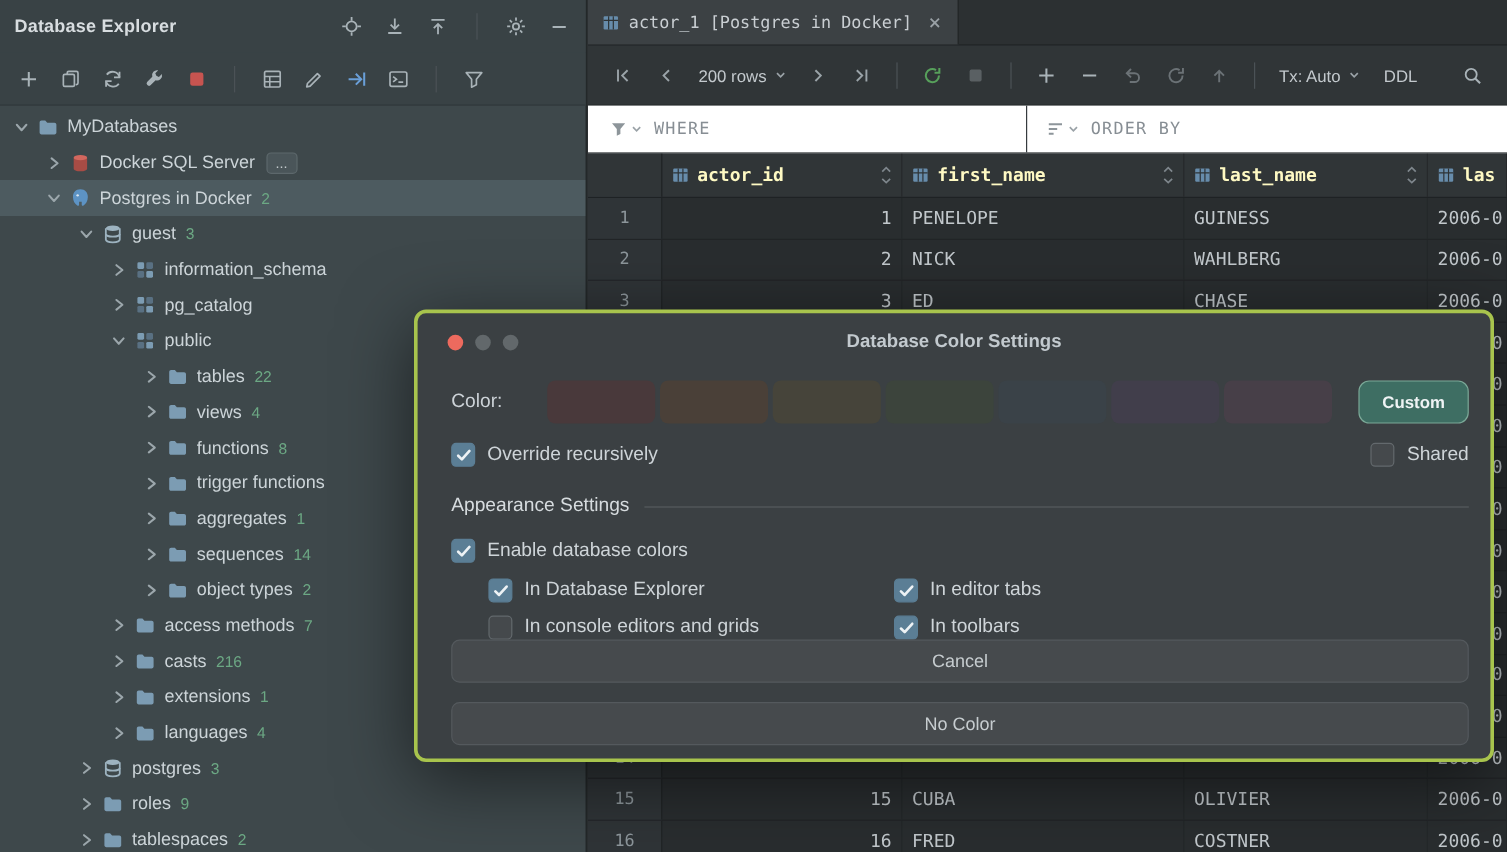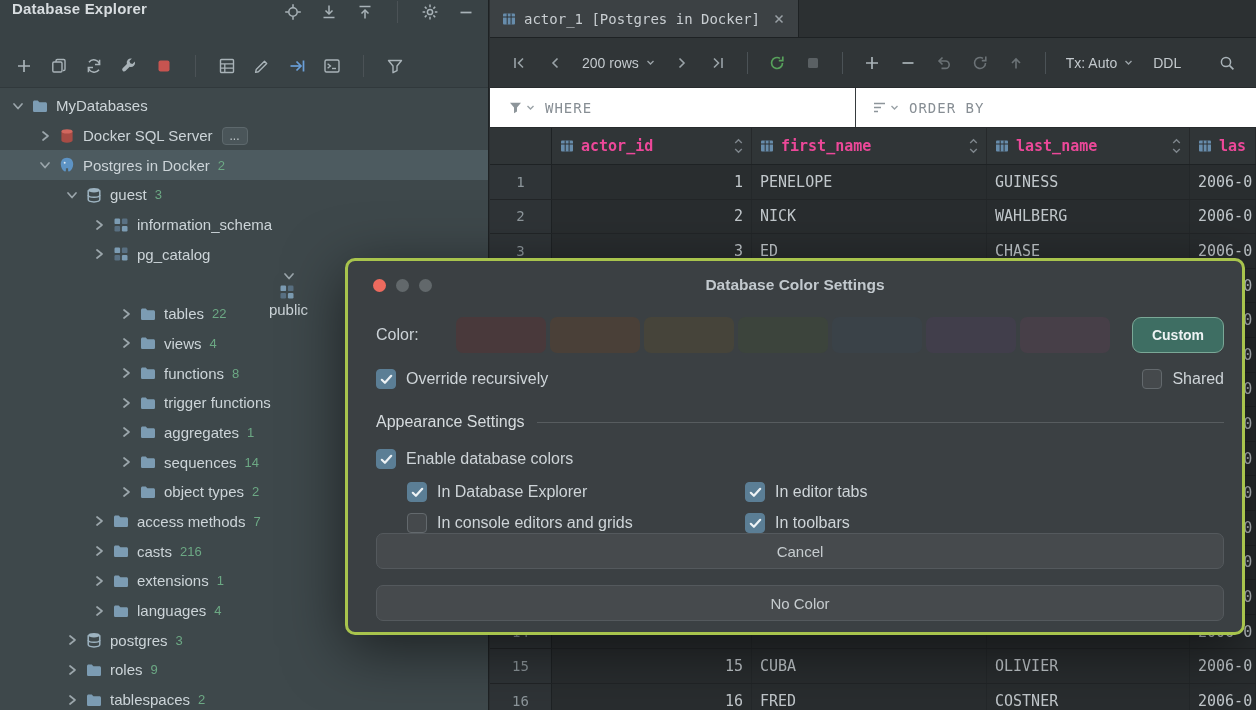--- a/index.html
+++ b/index.html
@@ -9,21 +9,21 @@
   .app { position:relative; width:1256px; height:710px; overflow:hidden; background:#2b2f31; }
 
   .icn { display:inline-flex; align-items:center; justify-content:center; flex:none; }
   .vsep { width:1px; height:22px; background:#4b5256; margin:0 8px; flex:none; }
   .spacer { flex:1; }
 
   
   .explorer { position:absolute; left:0; top:0; width:489px; height:710px;
               background:var(--panel-bg); border-right:1px solid #1e2224;
               display:flex; flex-direction:column; }
-  .explorer-header { height:44px; flex:none; display:flex; align-items:flex-start;
+  .explorer-header { height:44px; flex:none; display:flex; align-items:center;
                      padding:0 10px 0 12px; background:var(--panel-header-bg); }
   .panel-title { font-size:15px; font-weight:bold; color:#d8dde0; letter-spacing:.2px; }
   .header-actions { margin-left:auto; display:flex; align-items:center; gap:12px; }
   .explorer-toolbar { height:44px; flex:none; display:flex; align-items:center;
                       padding:0 12px; gap:11px; background:var(--panel-header-bg);
                       border-bottom:1px solid #31393c; }
   .icn.tool { width:24px; height:24px; border-radius:4px; }
 
   .tree { flex:1; overflow:hidden; padding-top:3px; }
   .tree-row { height:29.7px; display:flex; align-items:center; font-size:15px;
@@ -62,21 +62,21 @@
 
   .grid { flex:1; display:flex; flex-direction:column; overflow:hidden; }
   .grid-header { height:37px; flex:none; display:flex; background:#303537; border-bottom:1px solid #1e2224; }
   .gutter { width:62px; flex:none; background:#2f3437; border-right:1px solid #1e2224;
             display:flex; align-items:center; justify-content:center;
             font-family:"DejaVu Sans Mono", monospace; font-size:14px; color:#8d969b; }
   .grid-header .gutter { background:#303537; }
   .gcell { display:flex; align-items:center; padding:0 8px; overflow:hidden;
            border-right:1px solid #24282a; white-space:nowrap; }
   .grid-header .gcell { font-family:"DejaVu Sans Mono", monospace; font-weight:bold;
-                        font-size:15px; color:#ec4899; gap:7px; border-right:1px solid #26292b; }
+                        font-size:15px; color:#fef9c3; gap:7px; border-right:1px solid #26292b; }
   .grid-body { flex:1; overflow:hidden; }
   .grid-row { height:34.6px; display:flex; border-bottom:1px solid #222527;
               font-family:"DejaVu Sans Mono", monospace; font-size:15px; color:#c2c8cc; }
   .c0 { width:200px; flex:none; }
   .c1 { width:235px; flex:none; }
   .c2 { width:203px; flex:none; }
   .c3 { flex:1; }
   .grid-row .c0 { justify-content:flex-end; }
   .sort { margin-left:auto; }
 
@@ -305,21 +305,21 @@
           <span class="tree-icon icn">
             <svg width="18" height="18" viewBox="0 0 18 18" xmlns="http://www.w3.org/2000/svg">
               <rect x="2.5" y="2.5" width="5.6" height="5.6" rx="1.2" fill="#7c9cb3"></rect>
               <rect x="9.9" y="2.5" width="5.6" height="5.6" rx="1.2" fill="#597082"></rect>
               <rect x="2.5" y="9.9" width="5.6" height="5.6" rx="1.2" fill="#597082"></rect>
               <rect x="9.9" y="9.9" width="5.6" height="5.6" rx="1.2" fill="#7c9cb3"></rect>
             </svg>
           </span>
           <span class="tree-label">pg_catalog</span>
         </div>
-        <div class="tree-row" style="padding-left: 89px; flex-direction: column;">
+        <div class="tree-row" style="padding-left: 89px;">
           <span class="tree-chevron icn">
             <svg width="14" height="14" viewBox="0 0 14 14" xmlns="http://www.w3.org/2000/svg">
               <path d="M3 5l4 4.5 4-4.5" fill="none" stroke="#9ba6ab" stroke-width="1.7" stroke-linecap="round" stroke-linejoin="round"></path>
             </svg>
           </span>
           <span class="tree-icon icn">
             <svg width="18" height="18" viewBox="0 0 18 18" xmlns="http://www.w3.org/2000/svg">
               <rect x="2.5" y="2.5" width="5.6" height="5.6" rx="1.2" fill="#7c9cb3"></rect>
               <rect x="9.9" y="2.5" width="5.6" height="5.6" rx="1.2" fill="#597082"></rect>
               <rect x="2.5" y="9.9" width="5.6" height="5.6" rx="1.2" fill="#597082"></rect>

